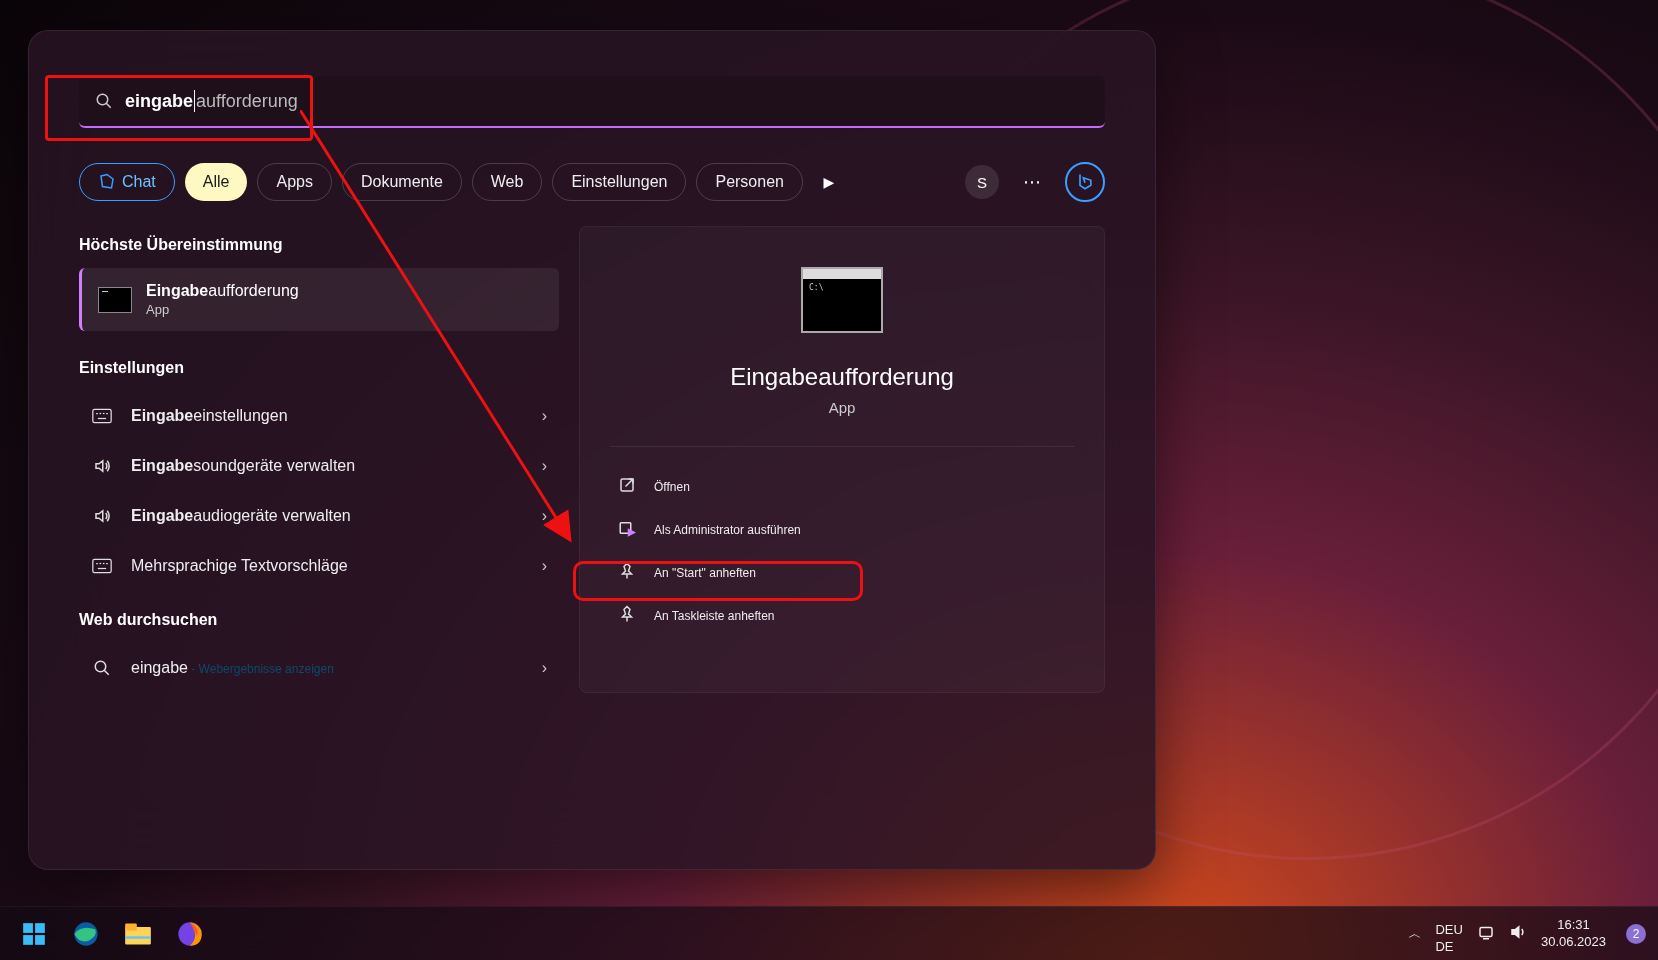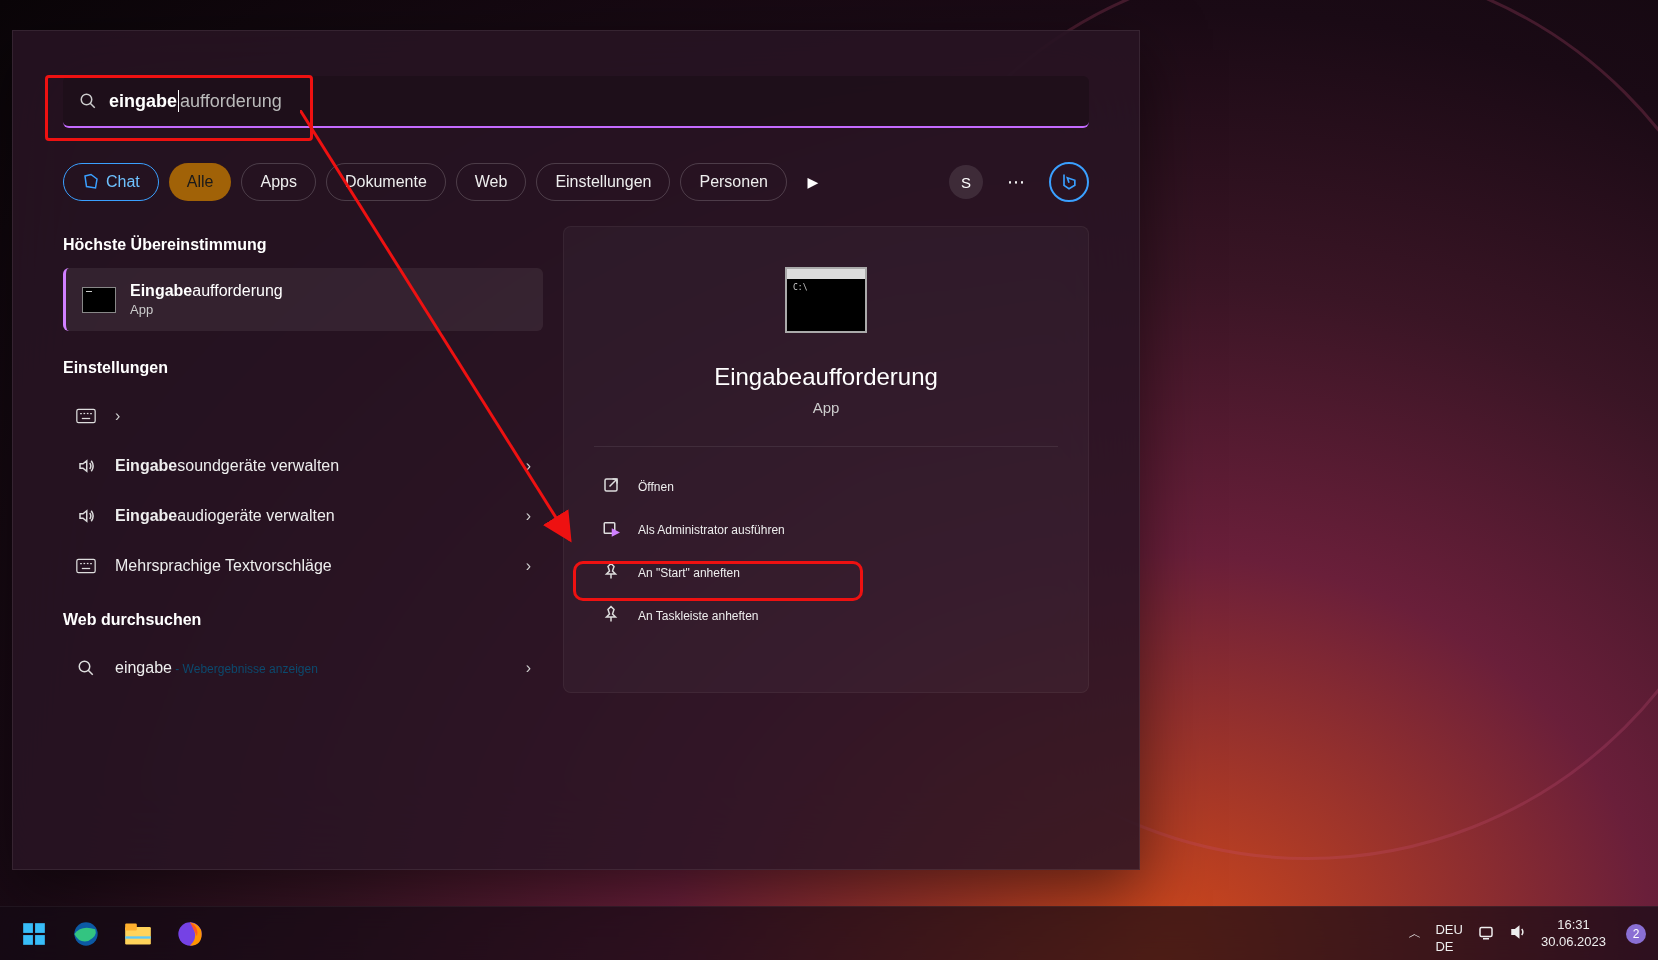--- a/index.html
+++ b/index.html
@@ -6,23 +6,23 @@
 body {
   width: 1658px; height: 960px; overflow: hidden;
   background: radial-gradient(ellipse at 70% 100%, #d44a1a 0%, #6a1f3a 30%, #3a1525 50%, #1a0a15 70%, #0a0508 100%);
   position: relative; color: #fff;
 }
 .wallpaper-ring {
   position: absolute; right: -100px; bottom: 100px; width: 900px; height: 900px;
   border-radius: 50%; border: 3px solid rgba(200,80,120,.25); pointer-events: none;
 }
 .start-panel {
-  position: absolute; left: 12px; top: 30px; width: 1128px; height: 840px;
+  position: absolute; left: 28px; top: 30px; width: 1128px; height: 840px;
   background: rgba(40,20,35,.85); backdrop-filter: blur(40px);
-  border-radius: 0; border: 1px solid rgba(255,255,255,.08);
+  border-radius: 20px; border: 1px solid rgba(255,255,255,.08);
   box-shadow: 0 20px 60px rgba(0,0,0,.5);
 }
 .search-row {
   margin: 45px 50px 0; height: 52px; display: flex; align-items: center;
   background: rgba(30,15,25,.8); border-radius: 6px; padding: 0 16px;
   border-bottom: 2px solid #c46aff; position: relative;
 }
 .search-row svg { flex-shrink: 0; }
 .search-text { margin-left: 12px; font-size: 18px; color: #fff; display: flex; align-items: center; }
 .bold { font-weight: 600; }
@@ -35,21 +35,21 @@
   position: absolute; left: 573px; top: 561px; width: 290px; height: 40px;
   border: 3px solid #e11; border-radius: 10px; pointer-events:none;
 }
 .arrow-annot { position:absolute; left:300px; top:110px; pointer-events:none; }
 .filters { display:flex; gap:10px; padding: 18px 50px 0; align-items:center;margin-top:16px; }
 .pill {
   height: 38px; padding: 0 18px; border-radius: 19px; display:flex; align-items:center;
   font-size: 16px; color:#eee; border:1px solid rgba(255,255,255,.18); cursor:pointer;
 }
 .pill.chat { border-color:#3aa0ff; color:#6ec2ff; gap:6px; }
-.pill.active { background:#a16207; color:#1a1a1a; border:none; font-weight:500; }
+.pill.active { background:#fef9c3; color:#1a1a1a; border:none; font-weight:500; }
 .more-icons { margin-left:auto; display:flex; gap:24px; align-items:center; }
 .avatar-circle { width:34px; height:34px; border-radius:50%; background:rgba(255,255,255,.1); display:flex; align-items:center; justify-content:center; font-size:15px; }
 .bing-circle { width:40px; height:40px; border-radius:50%; border:2px solid #3aa0ff; display:flex; align-items:center; justify-content:center; }
 .content { display:flex; padding: 24px 50px 0; gap: 20px; }
 .left-col { width: 480px; }
 .sec-title { font-size:16px; font-weight:600; padding: 10px 0 14px; color:#fff; }
 .best-match {
   background: rgba(255,255,255,.07); border-radius:6px; padding:14px 16px;
   display:flex; align-items:center; gap:14px; border-left:3px solid #d080ff;
 }
@@ -166,20 +166,21 @@
             <span class="li-icon">
               <svg width="20" height="16" viewBox="0 0 24 18" fill="none" stroke="#ddd" stroke-width="1.5">
                 <rect x="1" y="1" width="22" height="16" rx="2"></rect>
                 <line x1="5" y1="6" x2="7" y2="6"></line>
                 <line x1="9" y1="6" x2="11" y2="6"></line>
                 <line x1="13" y1="6" x2="15" y2="6"></line>
                 <line x1="17" y1="6" x2="19" y2="6"></line>
                 <line x1="7" y1="12" x2="17" y2="12"></line>
               </svg>
             </span>
+            <span class="li-text"><span class="bold">Eingabe</span>einstellungen</span>
             <span class="chev">›</span>
           </div>
           <div class="list-item">
             <span class="li-icon">
               <svg width="20" height="18" viewBox="0 0 24 24" fill="none" stroke="#ddd" stroke-width="2">
                 <path d="M4 9 L8 9 L13 5 L13 19 L8 15 L4 15 Z"></path>
                 <path d="M17 8 Q20 12 17 16"></path>
                 <path d="M19 5 Q24 12 19 19"></path>
               </svg>
             </span>

